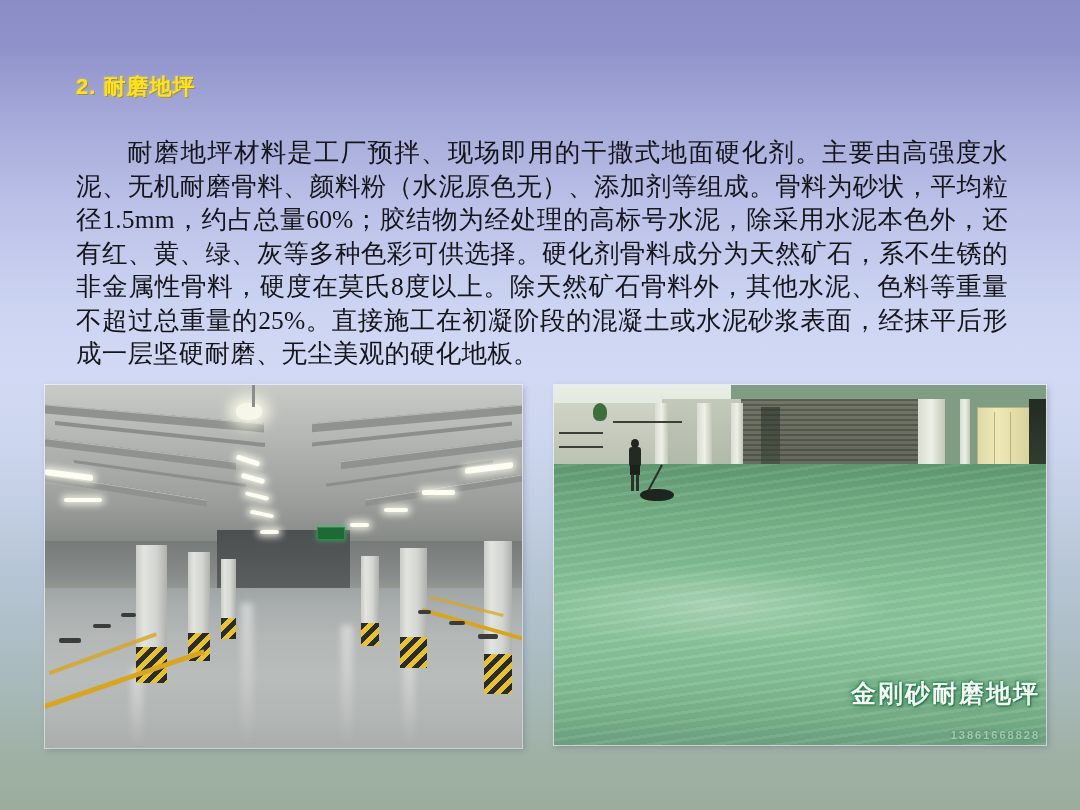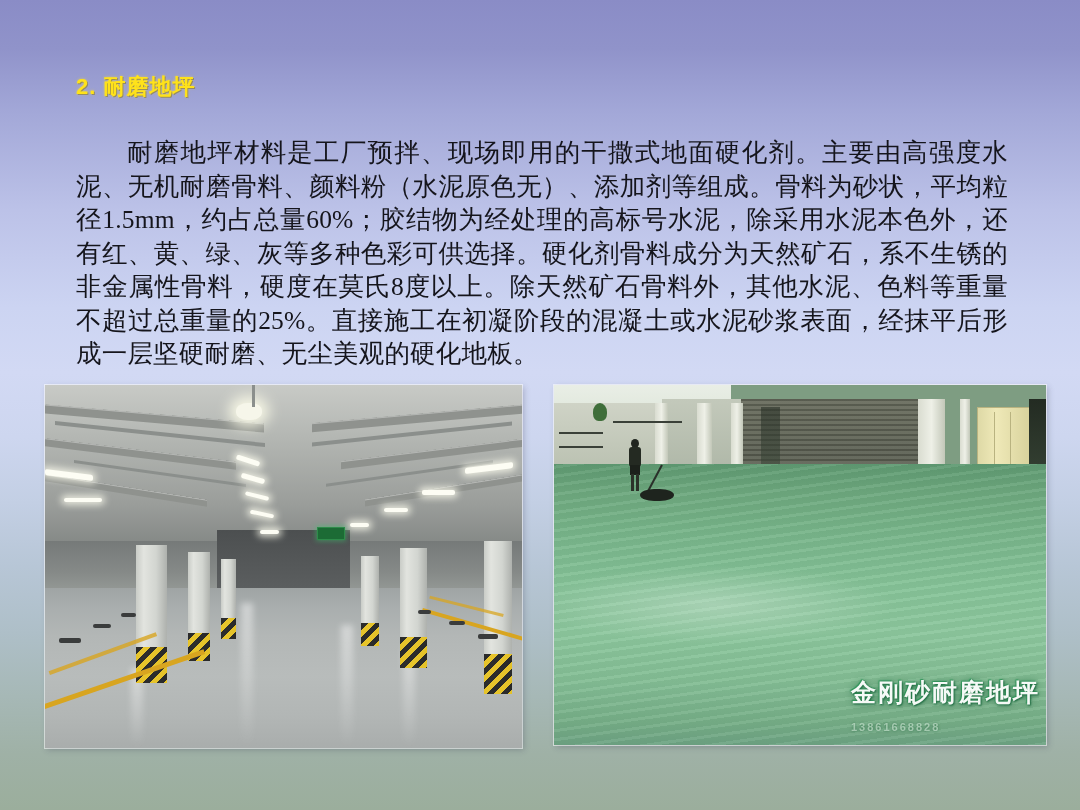--- a/index.html
+++ b/index.html
@@ -219,35 +219,35 @@
   }
   .rp-bar{
     position:absolute; height:2px; background:#3a4038;
   }
   .rp-plant{
     position:absolute; background:#3f6e3a; border-radius:50% 50% 40% 40%;
   }
 
   
   .watermark{
-    position:absolute; right:6px; bottom:12px; text-align:left;
+    position:absolute; right:6px; bottom:4px; text-align:right;
     pointer-events:none;
   }
   .wm-main{
     font-family:"Liberation Sans","DejaVu Sans",sans-serif;
     font-size:25px; font-weight:bold; color:#ffffff;
     letter-spacing:2px;
     text-shadow: 0 0 2px #1f7a45, 1px 1px 2px #16613a,
                  -1px -1px 1px #2f9b5c, 0 0 8px rgba(20,90,50,.7);
     opacity:.93;
   }
   .wm-sub{
     font-family:"Liberation Sans","DejaVu Sans",sans-serif;
     font-size:11px; font-weight:bold; color:rgba(225,245,230,.55);
-    letter-spacing:2px; margin-top:12px;
+    letter-spacing:2px; margin-top:19px;
     text-shadow:0 0 3px rgba(20,90,50,.6);
   }
 </style>
 </head>
 <body>
 
 <div id="slide">
 
   <div class="title">2. 耐磨地坪</div>
 

